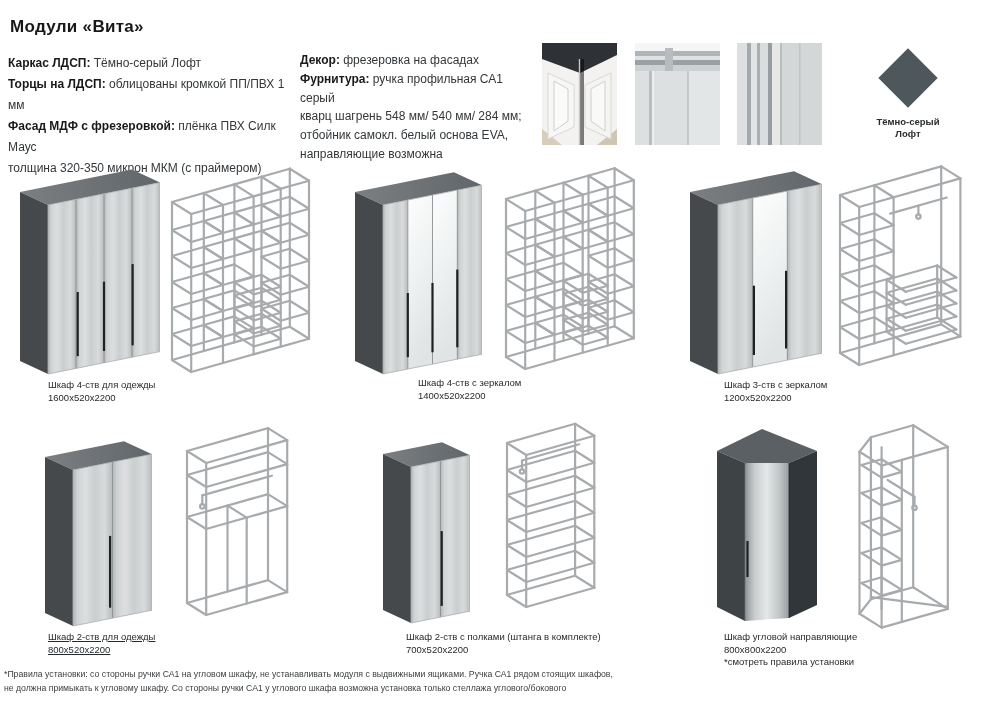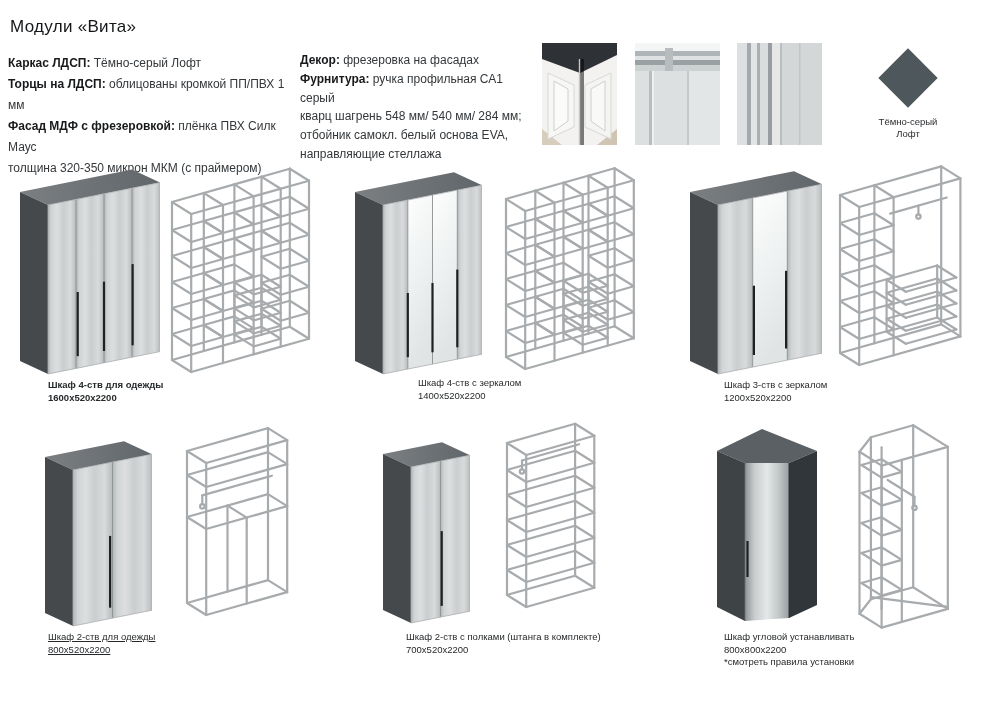--- a/index.html
+++ b/index.html
@@ -1,34 +1,34 @@
 <!DOCTYPE html>
 <html><head>
 <meta charset="utf-8">
 <style>
   html,body{margin:0;padding:0;}
   body{
     width:999px;height:703px;position:relative;background:#ffffff;
     font-family:"Liberation Sans", sans-serif;color:#1d1f21;overflow:hidden;
   }
   .abs{position:absolute;}
-  .page-title{left:10px;top:6px;font-size:17px;font-weight:400;letter-spacing:.3px;color:#151719;}
+  .page-title{left:10px;top:6px;font-size:17px;font-weight:700;letter-spacing:.3px;color:#151719;}
   .specs{font-size:12px;color:#33373a;}
   .specs .spec-line b{color:#17191b;font-weight:700;}
   #specs1{left:8px;top:53px;width:282px;line-height:21px;}
   #specs2{left:300px;top:51px;width:230px;line-height:18.8px;}
   .photo{top:43px;height:102px;overflow:hidden;background:#e8eaeb;}
   #photo1{left:542px;width:75px;}
   #photo2{left:635px;width:85px;}
   #photo3{left:737px;width:85px;}
   .swatch-diamond{left:887px;top:57px;width:42px;height:42px;background:#4e585c;transform:rotate(45deg);}
-  .swatch-label{left:856px;top:116px;width:104px;text-align:center;font-size:9.5px;line-height:12px;color:#2a2d2f;}
+  .swatch-label{left:856px;top:116px;width:104px;text-align:center;font-size:9.5px;line-height:12px;color:#2a2d2f;font-weight:bold;}
   .caption{width:290px;font-size:9.5px;line-height:12.5px;color:#26292b;}
   .caption .cap-note{display:block;}
-  #cap0{left:48px;top:379px;font-weight:bold;}
+  #cap0{left:48px;top:379px;}
   #cap1{left:418px;top:377px;}
   #cap2{left:724px;top:379px;}
   #cap3{left:48px;top:631px;text-decoration:underline;}
   #cap4{left:406px;top:631px;}
   #cap5{left:724px;top:631px;}
   .footnote{left:4px;top:668px;width:760px;font-size:8.7px;line-height:13.5px;color:#3a3d3f;}
   .fig svg{display:block;width:100%;height:100%;}
 </style>
 </head>
 <body>
@@ -71,21 +71,21 @@
       <div class="spec-line"><b>Каркас ЛДСП:&nbsp;</b>Тёмно-серый Лофт</div>
       <div class="spec-line"><b>Торцы на ЛДСП:&nbsp;</b>облицованы кромкой ПП/ПВХ 1 мм</div>
       <div class="spec-line"><b>Фасад МДФ с фрезеровкой:&nbsp;</b>плёнка ПВХ Силк Маус</div>
       <div class="spec-line">толщина 320-350 микрон МКМ (с праймером)</div>
     </div>
   <div class="abs specs" id="specs2">
       <div class="spec-line"><b>Декор:&nbsp;</b>фрезеровка на фасадах</div>
       <div class="spec-line"><b>Фурнитура:&nbsp;</b>ручка профильная СА1 серый</div>
       <div class="spec-line">кварц шагрень 548 мм/ 540 мм/ 284 мм;</div>
       <div class="spec-line">отбойник самокл. белый основа EVA,</div>
-      <div class="spec-line">направляющие стеллажа</div>
+      <div class="spec-line">направляющие возможна</div>
     </div>
 
   <div class="abs photo" id="photo1">
     <svg viewBox="0 0 75 102">
       <rect x="0" y="0" width="75" height="102" fill="#f3f2f0"></rect>
       <polygon points="0,0 75,0 75,12 38,30 0,16" fill="#2e3136"></polygon>
       <polygon points="0,86 20,102 0,102" fill="#d7cdbc"></polygon>
       <polygon points="55,102 75,86 75,102" fill="#cfc5b2"></polygon>
       <polygon points="6,30 32,42 32,84 6,96" fill="#f7f7f5" stroke="#d8d8d5" stroke-width="1"></polygon>
       <polygon points="12,38 26,46 26,78 12,88" fill="#fbfbf9" stroke="#cfcfcc" stroke-width="1"></polygon>
@@ -649,21 +649,23 @@
   </div>
   <div class="abs caption" id="cap3">
     <span class="cap-name">Шкаф 2-ств для одежды</span><br>
     <span class="cap-dims">800х520х2200</span>
   </div>
   <div class="abs caption" id="cap4">
     <span class="cap-name">Шкаф 2-ств с полками (штанга в комплекте)</span><br>
     <span class="cap-dims">700х520х2200</span>
   </div>
   <div class="abs caption" id="cap5">
-    <span class="cap-name">Шкаф угловой устанавливать</span><br>
+    <span class="cap-name">Шкаф угловой направляющие</span><br>
     <span class="cap-dims">800х800х2200</span>
     <span class="cap-note">*смотреть правила установки</span>
   </div>
 
   <div class="abs footnote">
+    <div>*Правила установки: со стороны ручки СА1 на угловом шкафу, не устанавливать модуля с выдвижными ящиками. Ручка СА1 рядом стоящих шкафов,</div>
+    <div>не должна примыкать к угловому шкафу. Со стороны ручки СА1 у углового шкафа возможна установка только стеллажа углового/бокового</div>
   </div>
 
 </div>
 
 </body></html>

